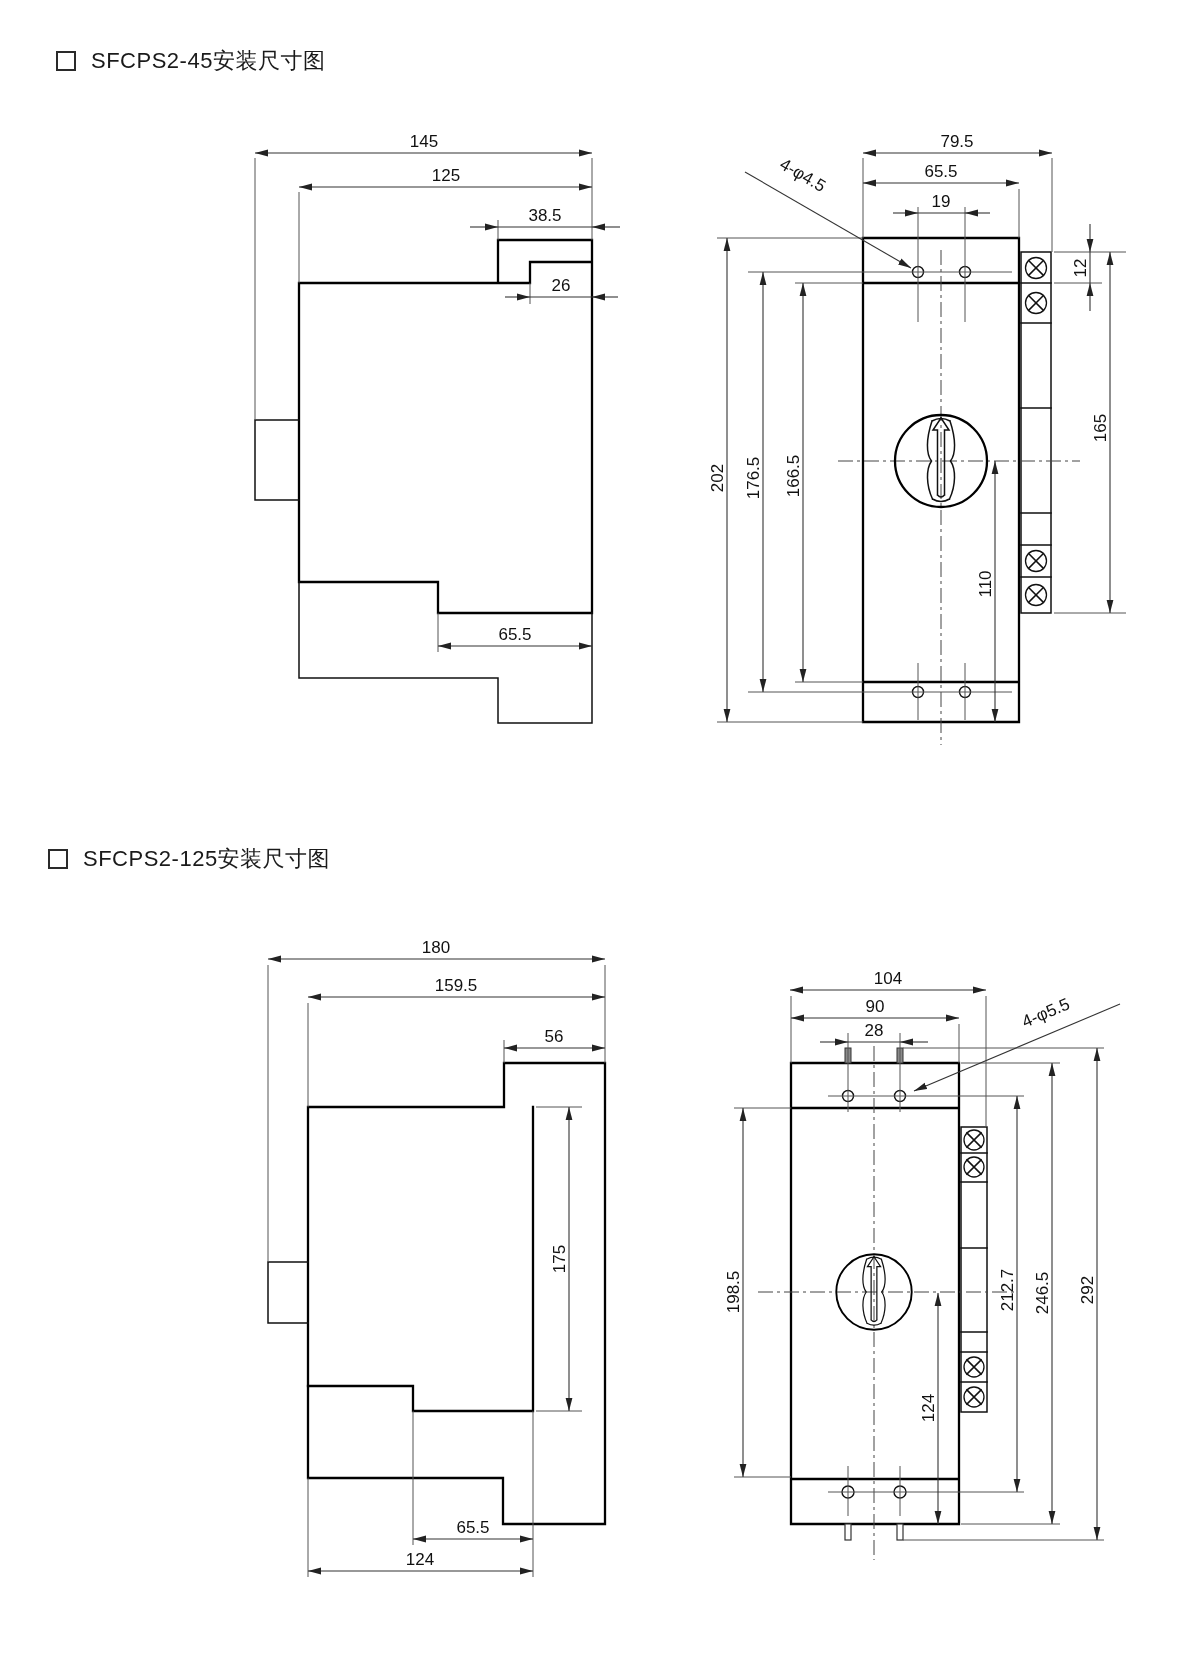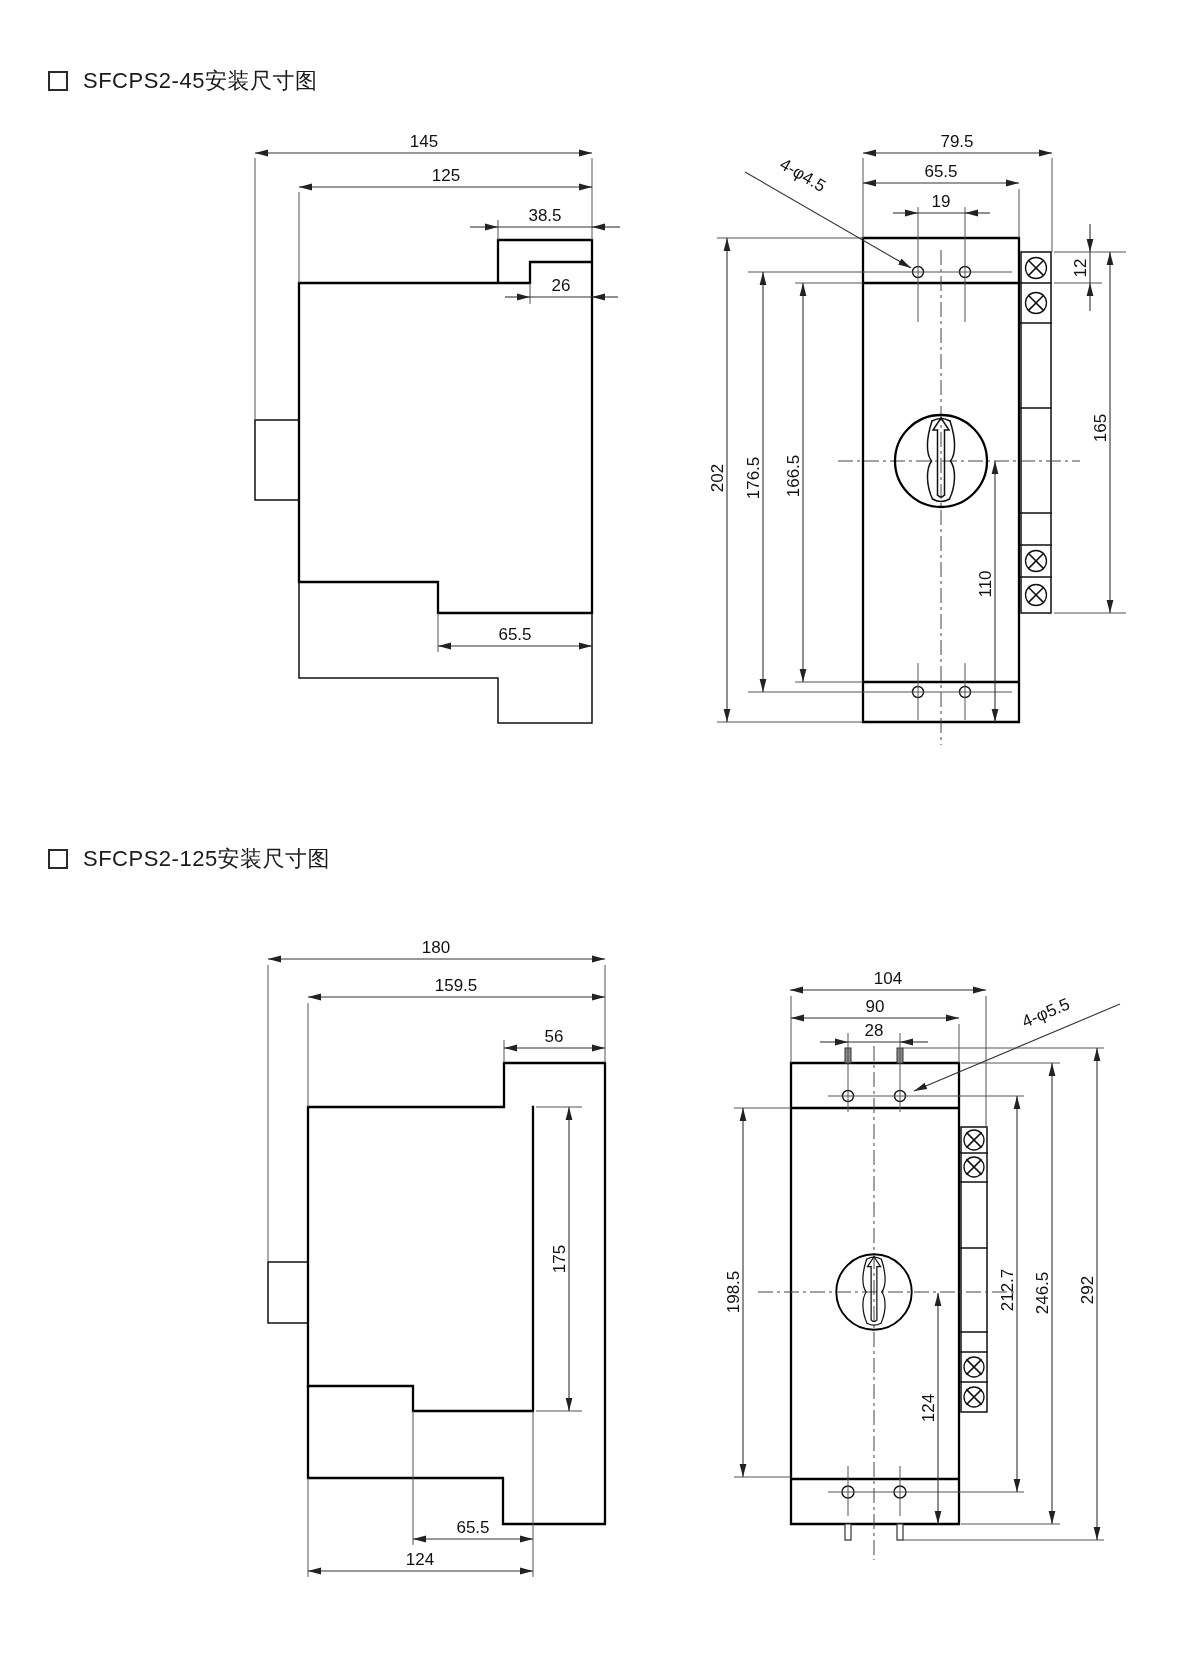--- a/index.html
+++ b/index.html
@@ -1,19 +1,19 @@
 <!DOCTYPE html>
 <html><head>
 <meta charset="utf-8">
 <style>
   html,body{margin:0;padding:0;background:#fff;}
   body{width:1200px;height:1669px;position:relative;font-family:"Liberation Sans",sans-serif;}
   .title{position:absolute;left:48px;display:flex;align-items:center;color:#1a1a1a;font-size:22px;letter-spacing:.5px;}
   .title .cbx{display:inline-block;width:16px;height:16px;border:2px solid #2a2a2a;margin-right:15px;background:#fff;}
-  #title1{top:66px;}
+  #title1{top:46px;margin-left:8px;}
   #title2{top:844px;align-items:center;}
   svg{position:absolute;left:0;top:0;}
   .thick{stroke:#000;stroke-width:2.3;fill:none;stroke-linecap:square;}
   .med{stroke:#111;stroke-width:1.5;fill:none;stroke-linecap:square;}
   .thin{stroke:#555;stroke-width:1;fill:none;}
   .dim{stroke:#333;stroke-width:1.1;fill:none;}
   .cl{stroke:#444;stroke-width:1;fill:none;stroke-dasharray:15 4 3 4;}
   .hole{stroke:#111;stroke-width:1.4;fill:#fff;}
   .scr{stroke:#111;stroke-width:1.3;fill:#fff;}
   text.dt{font-family:"Liberation Sans",sans-serif;font-size:17px;fill:#111;}

